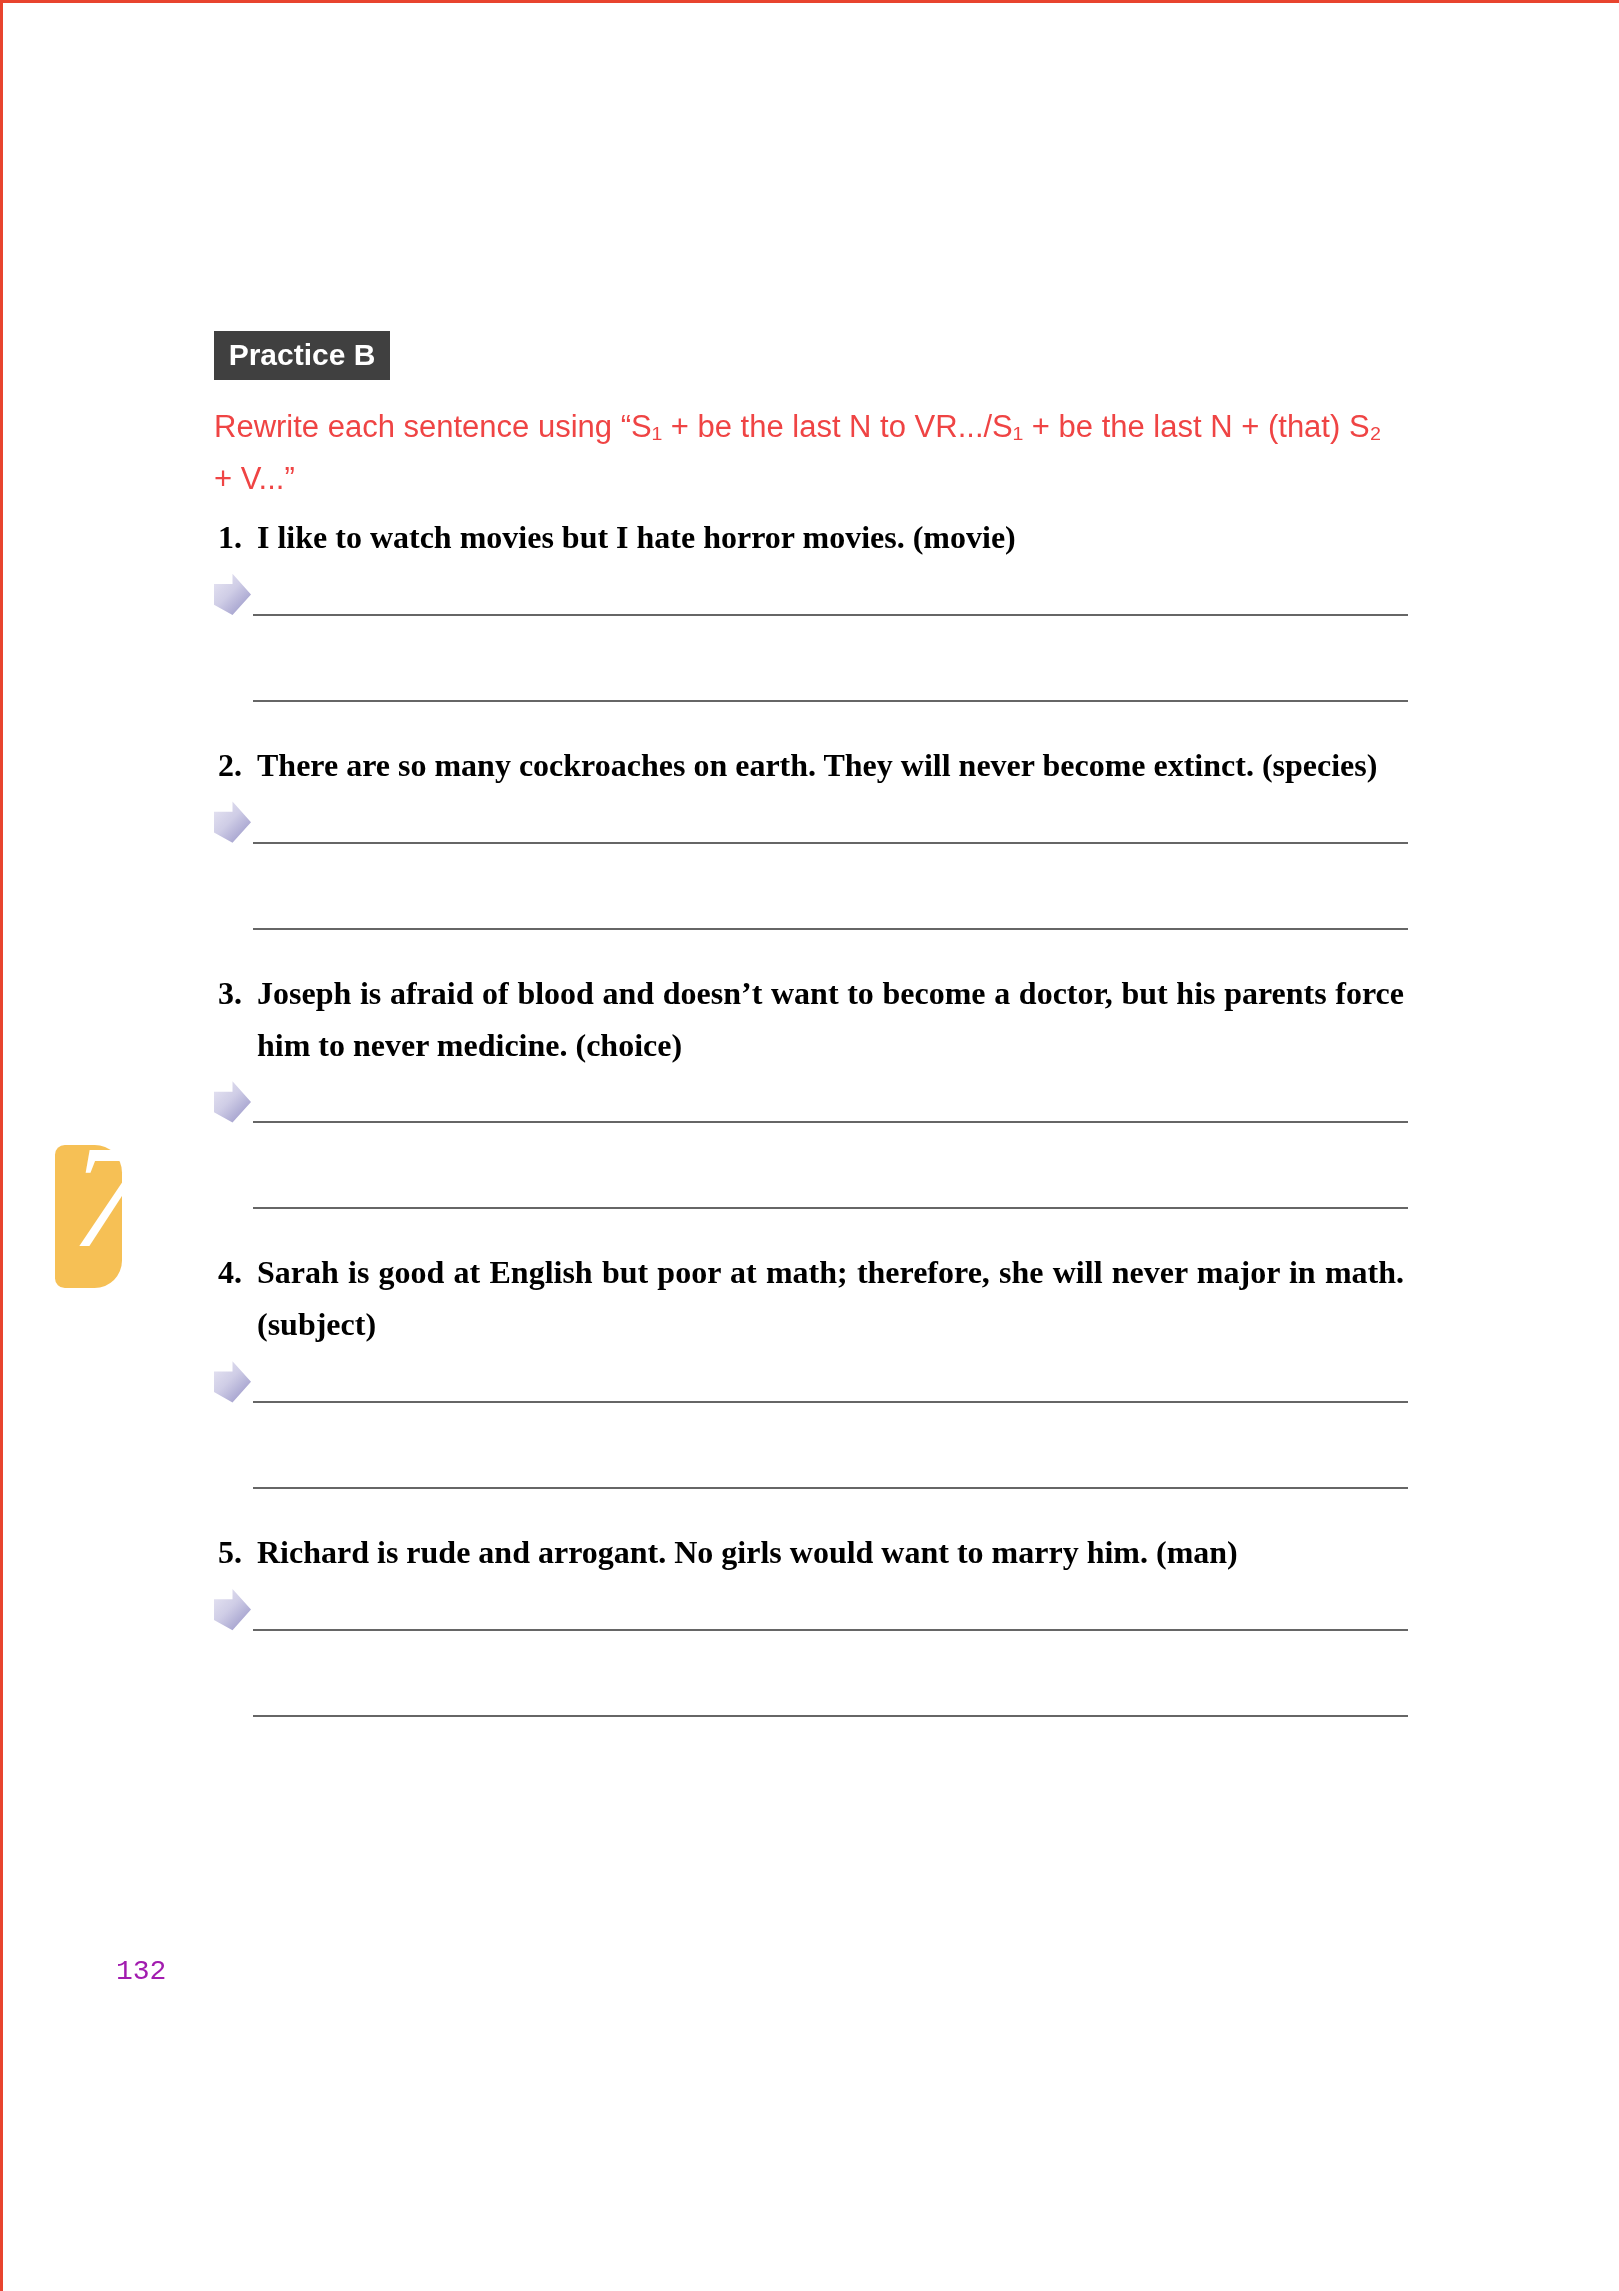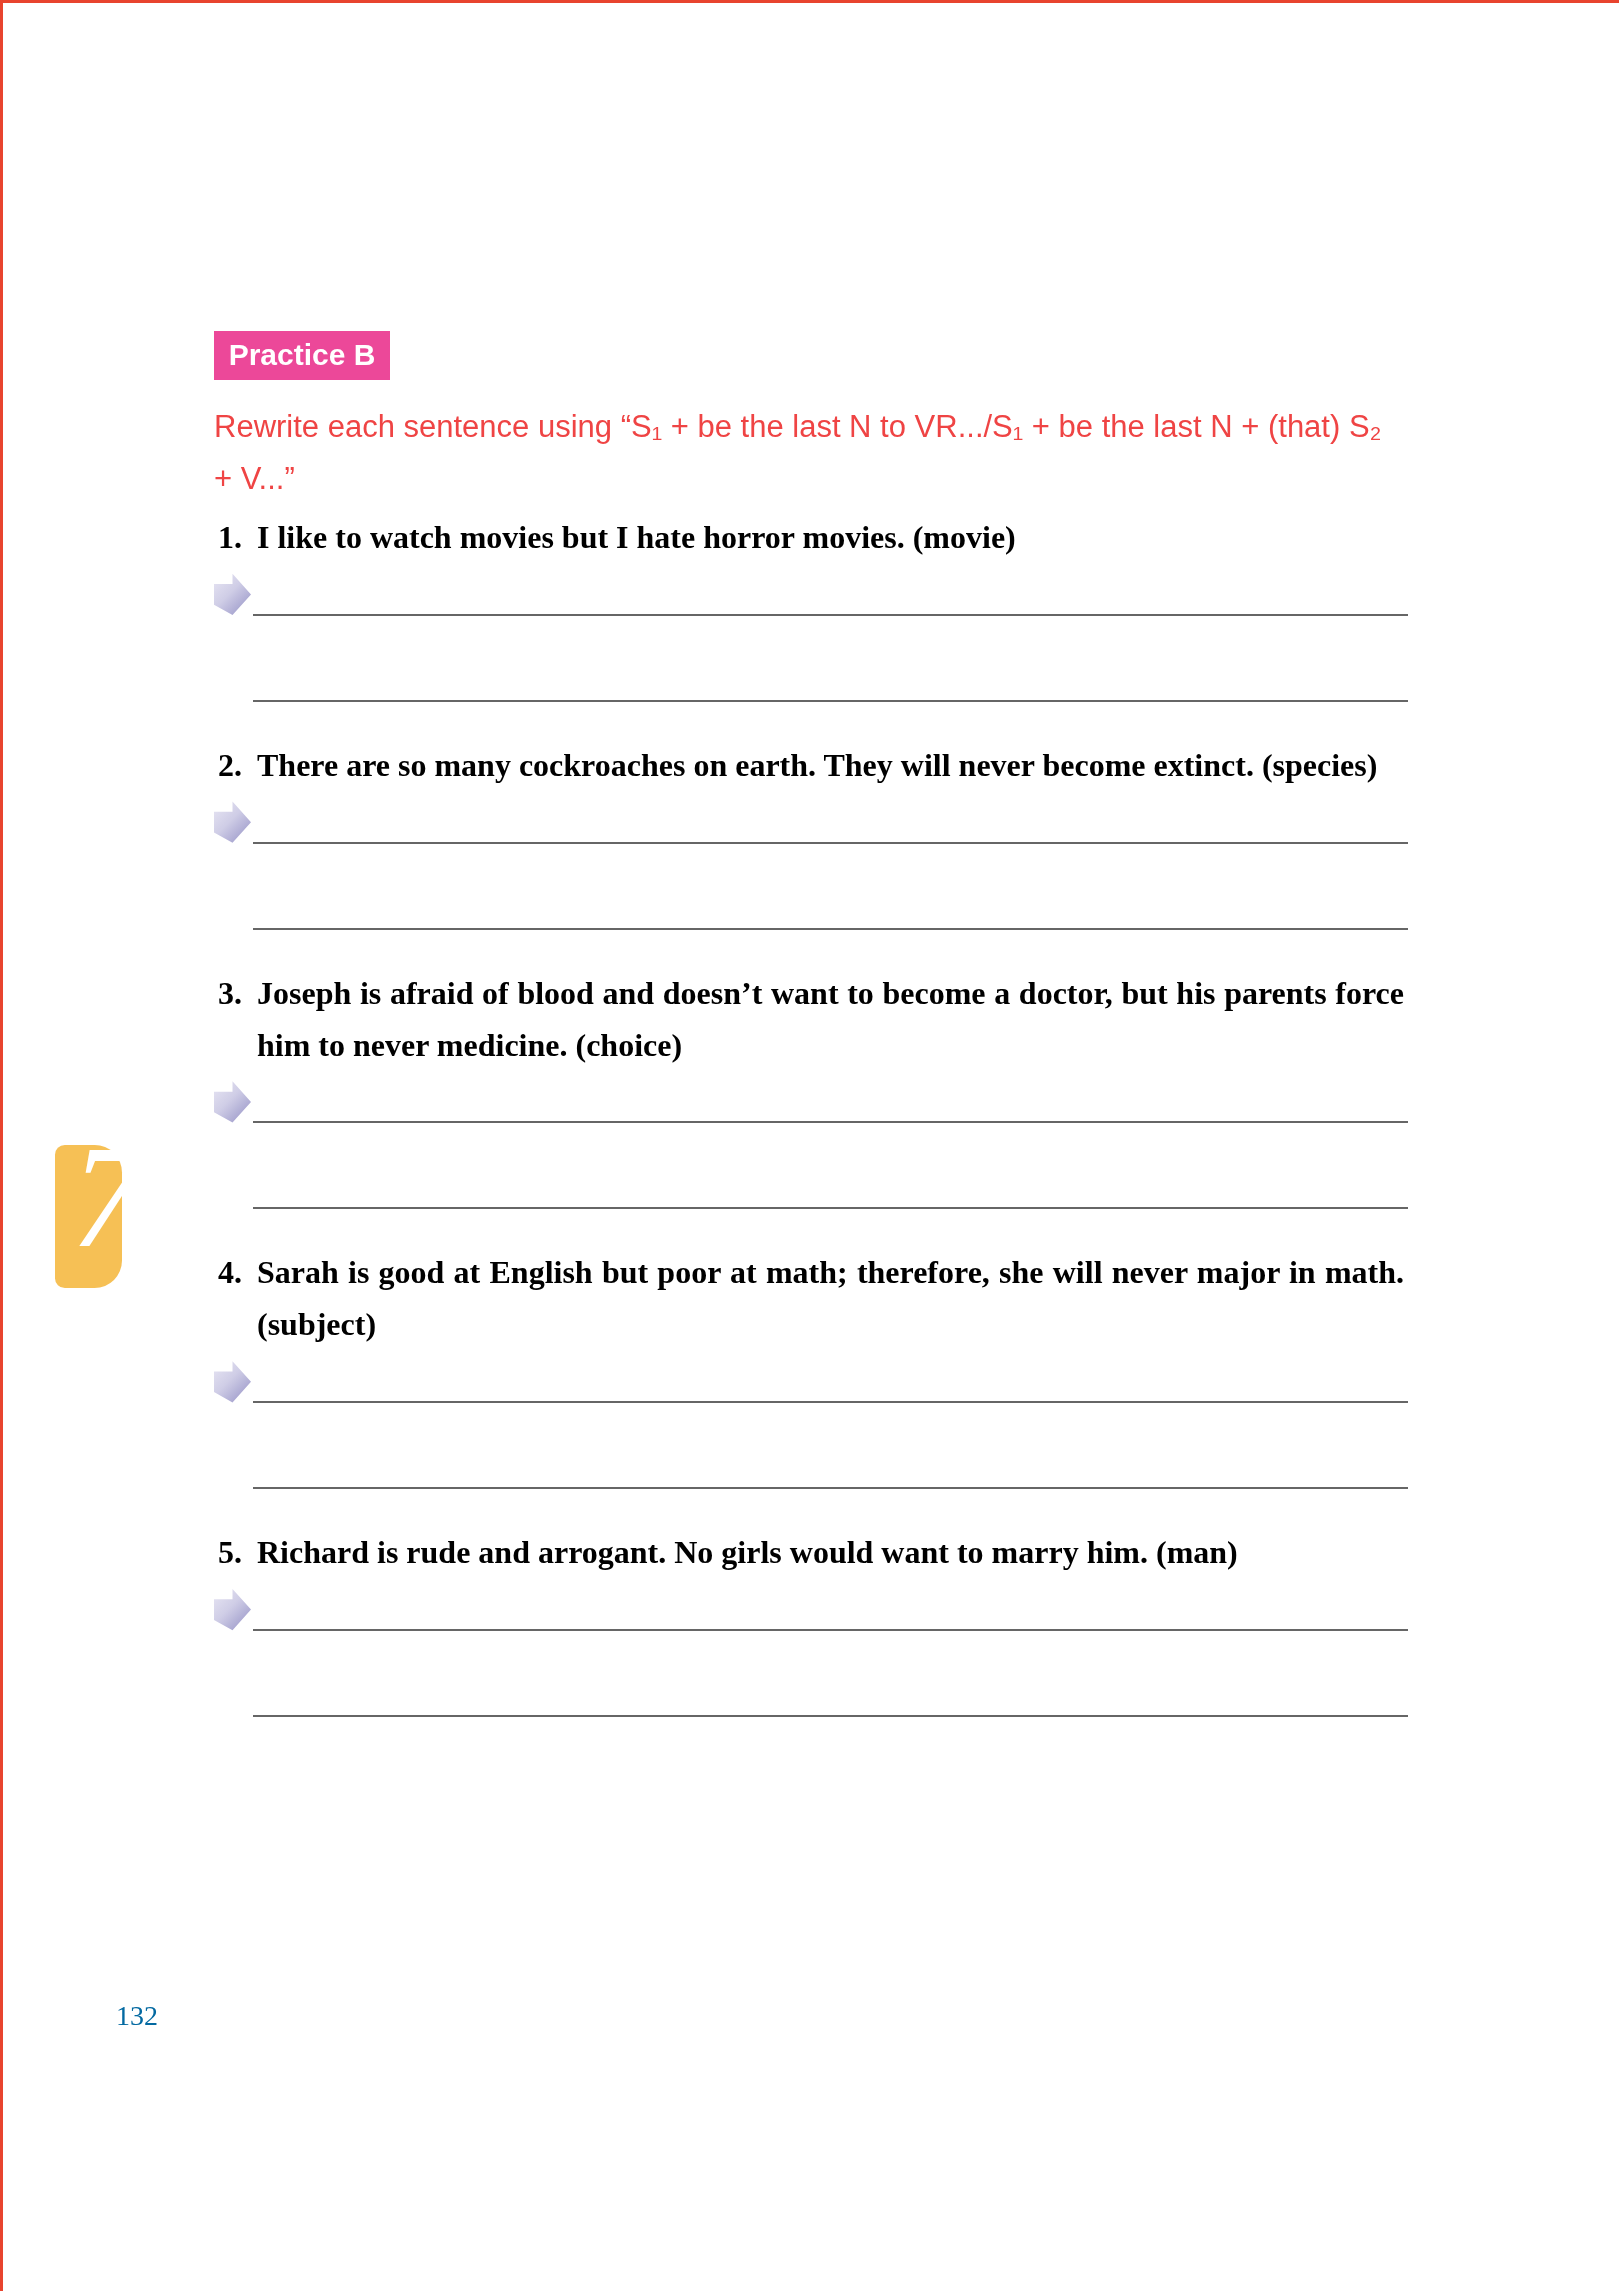--- a/index.html
+++ b/index.html
@@ -14,21 +14,21 @@
   
   .edge-top  { position:absolute; top:0; left:0; width:1619px; height:2.9px; background:#e8442e; }
   .edge-left { position:absolute; top:0; left:0; width:2.9px; height:2292px; background:#e8442e; }
 
   .content {
     position:absolute; left:214px; top:331px; width:1194px;
   }
 
   .badge {
     display:inline-block;
-    background:#ec4899;
+    background:#404040;
     color:#fff;
     font-family:"Liberation Sans","DejaVu Sans",sans-serif;
     font-weight:bold;
     font-size:30px;
     line-height:30px;
     padding:8.8px 14.7px 9.8px 14.7px;
   }
 
   .instructions {
     margin:21.6px 0 0 0;
@@ -91,24 +91,24 @@
     left:15.7px; top:-21.6px;
     color:#ffffff;
     font-family:"Liberation Serif","DejaVu Serif",serif;
     font-style:italic;
     font-size:147px;
     line-height:147px;
   }
 
   .page-number {
     position:absolute;
-    left:116px; top:2000px;
+    left:116px; top:1956px;
     font-size:28px;
-    font-family:Liberation Serif, serif;
-    color:#0369a1;
+    font-family:Liberation Mono, monospace;
+    color:#a21caf;
   }
 </style>
 </head>
 <body>
 
 <div class="edge-top"></div>
 <div class="edge-left"></div>
 
 <div class="content">
   <div class="badge">Practice B</div>

